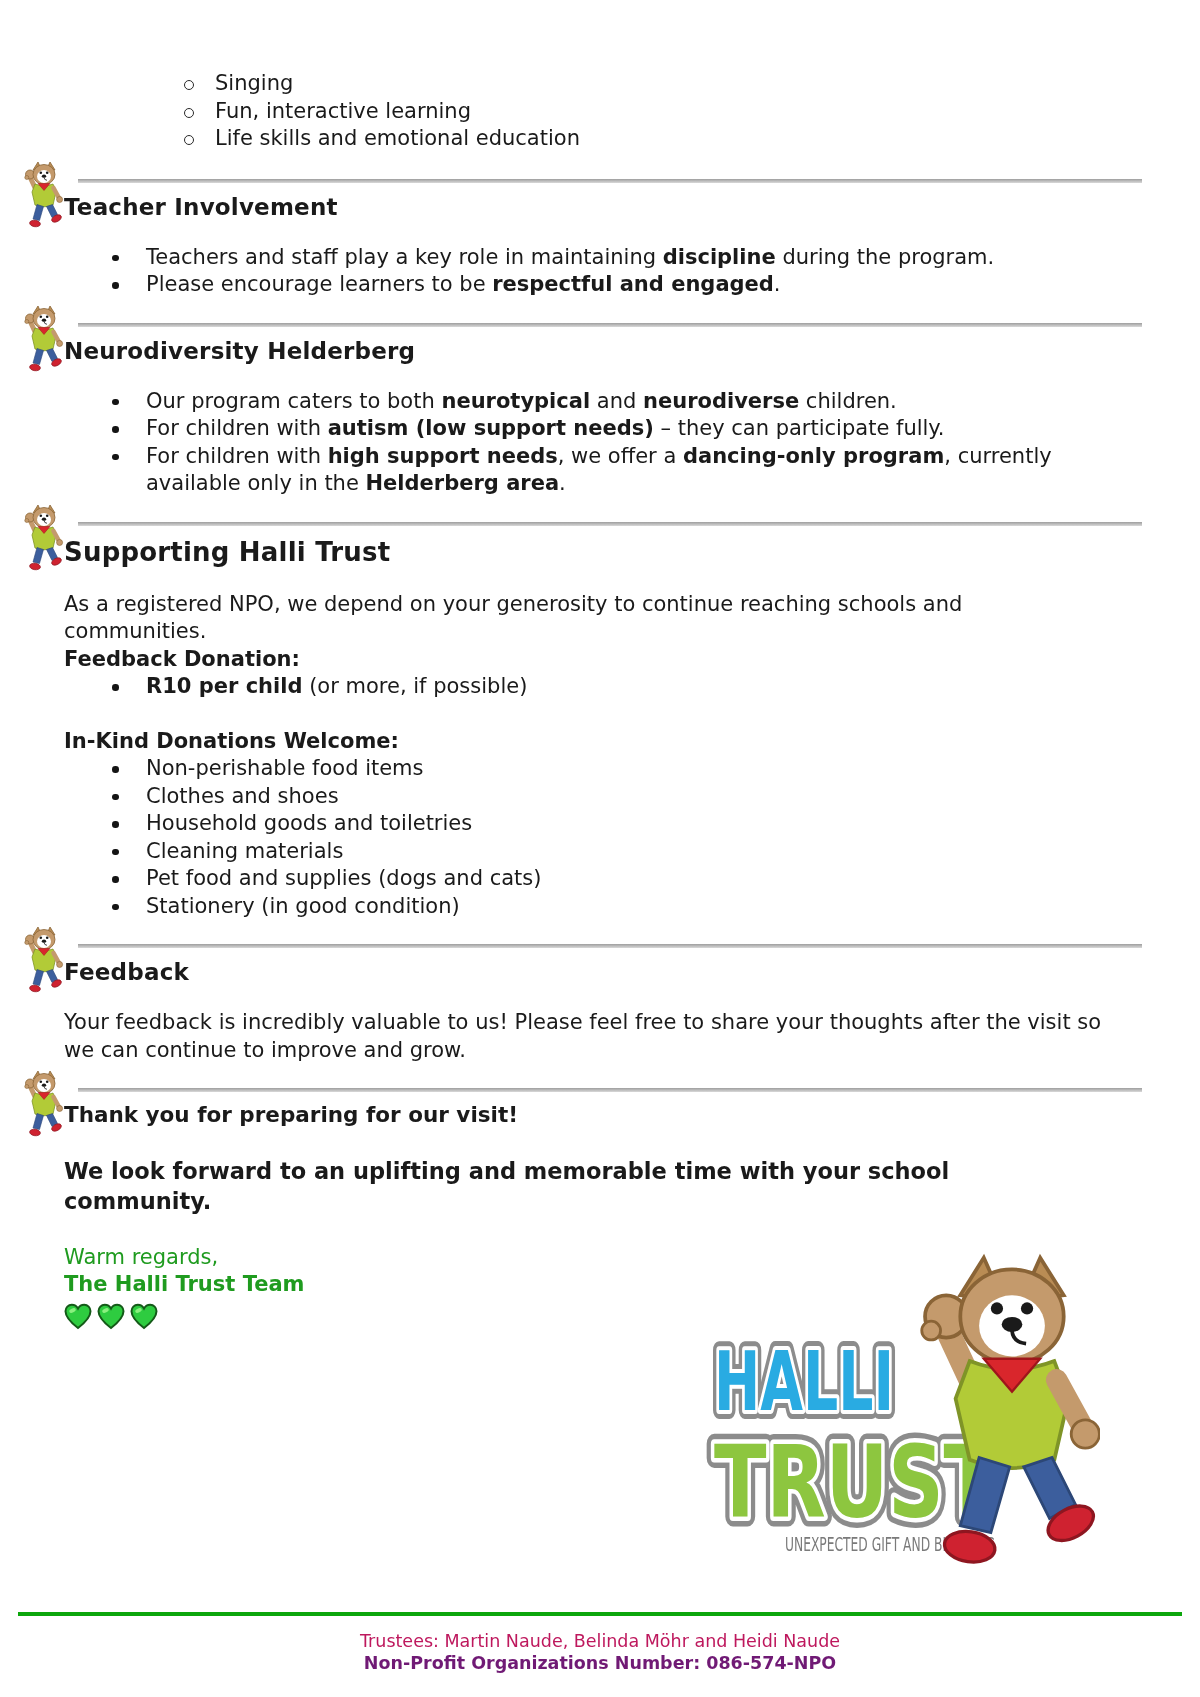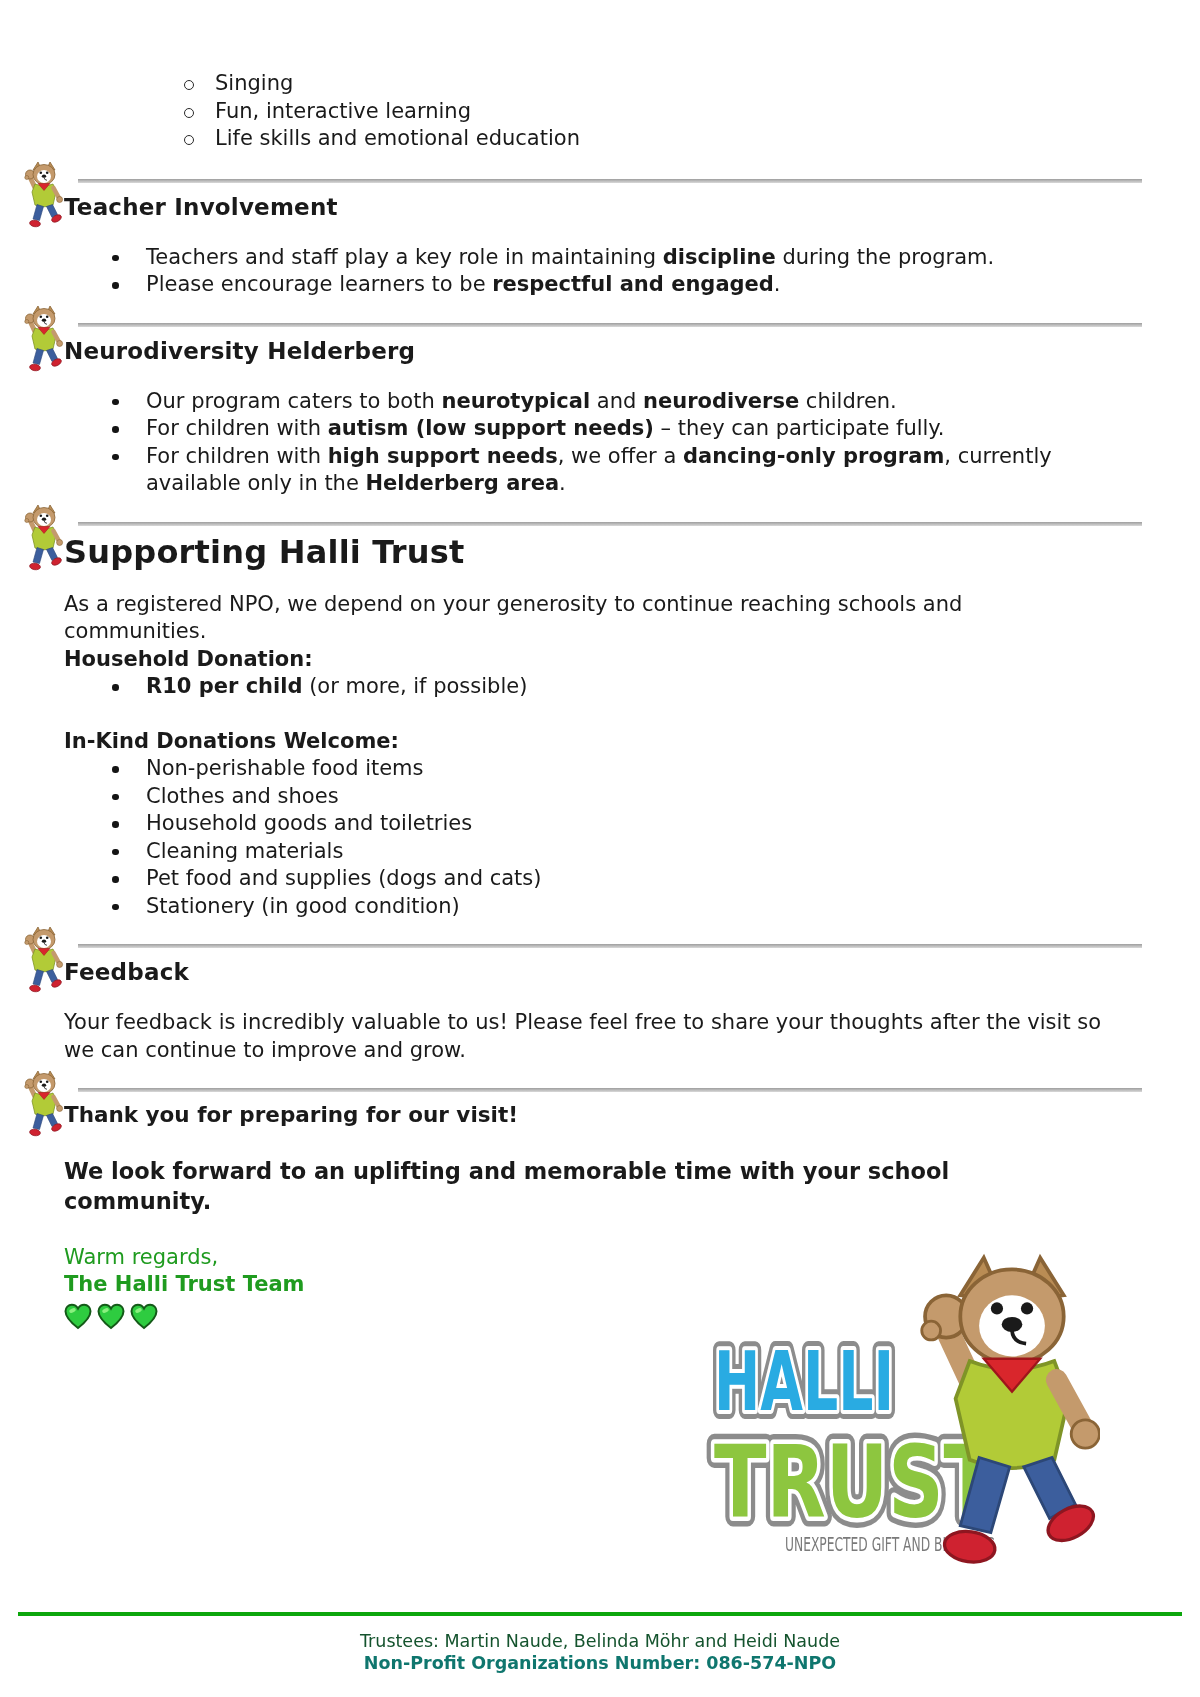--- a/index.html
+++ b/index.html
@@ -37,43 +37,43 @@
   .section { position:relative; margin-top:24px; }
   .divider {
     height:4px; margin-left:14px;
     background:linear-gradient(#9e9e9e, #d9d9d9);
   }
   .mascot-sm {
     position:absolute; left:-40px; top:-18px;
     width:44px; height:70px;
   }
   h2.sec-h { font-size:23px; line-height:30px; font-weight:bold; margin-top:9px; letter-spacing:0.2px; }
-  h2.sec-h.big { font-size:32px; line-height:34px; }
+  h2.sec-h.big { font-size:26px; line-height:34px; }
   .para { margin-top:22px; max-width:1045px; }
   .label-line { font-weight:bold; }
   .gap-label { margin-top:27px; font-weight:bold; }
   .bold-para { margin-top:27px; font-weight:bold; font-size:22.5px; line-height:30px; max-width:950px; }
   .thanks { margin-top:9px; font-weight:bold; font-size:21.5px; }
 
   .signature { margin-top:28px; color:#1f9b1f; }
   .signature .team { font-weight:bold; }
   .hearts { margin-top:3px; height:30px; display:flex; gap:5px; align-items:center; }
 
   .logo {
     position:absolute; left:700px; top:1245px;
     width:400px; height:340px;
   }
 
   .footer {
     position:absolute; left:0; top:1612px; width:1200px;
     text-align:center;
   }
   .footer .rule { height:4px; margin:0 18px; background:#0ca60c; }
-  .footer .t1 { margin-top:14px; color:#14532d; font-size:17.5px; line-height:22px; }
-  .footer .t2 { color:#0f766e; font-size:17.5px; line-height:22px; font-weight:bold; }
+  .footer .t1 { margin-top:14px; color:#be185d; font-size:17.5px; line-height:22px; }
+  .footer .t2 { color:#701a75; font-size:17.5px; line-height:22px; font-weight:bold; }
 </style>
 </head>
 <body>
 
 <svg width="0" height="0" style="position:absolute" aria-hidden="true">
   <defs>
     <g id="halli-mascot">
 
       <path d="M13 31 L6 16" stroke="#c49a6c" stroke-width="5" stroke-linecap="round" fill="none"></path>
       <circle cx="6" cy="13.5" r="4.5" fill="#c49a6c" stroke="#8a6436" stroke-width="0.8"></circle>
@@ -142,21 +142,21 @@
     </ul>
   </div>
 
   <div class="section">
     <svg class="mascot-sm" viewBox="0 0 44 70">
         <use href="#halli-mascot"></use>
       </svg>
     <div class="divider"></div>
     <h2 class="sec-h big">Supporting Halli Trust</h2>
     <div class="para" style="max-width:1040px;">As a registered NPO, we depend on your generosity to continue reaching schools and communities.</div>
-    <div class="label-line">Household Donation:</div>
+    <div class="label-line">Feedback Donation:</div>
     <ul class="b-list tight">
       <li><b>R10 per child</b><span> (or more, if possible)</span></li>
     </ul>
     <div class="gap-label">In-Kind Donations Welcome:</div>
     <ul class="b-list tight">
       <li>Non-perishable food items</li>
       <li>Clothes and shoes</li>
       <li>Household goods and toiletries</li>
       <li>Cleaning materials</li>
       <li>Pet food and supplies (dogs and cats)</li>

